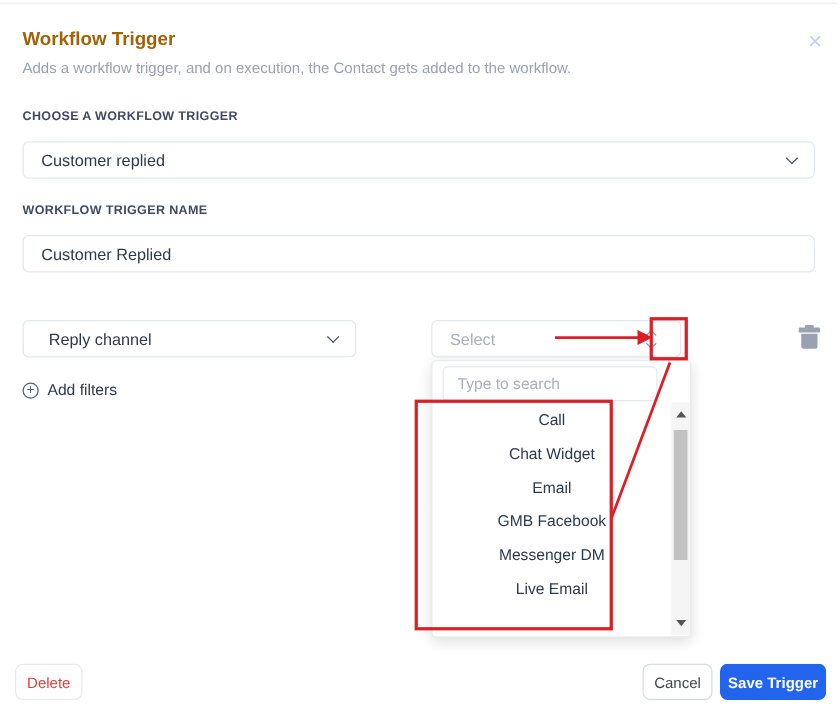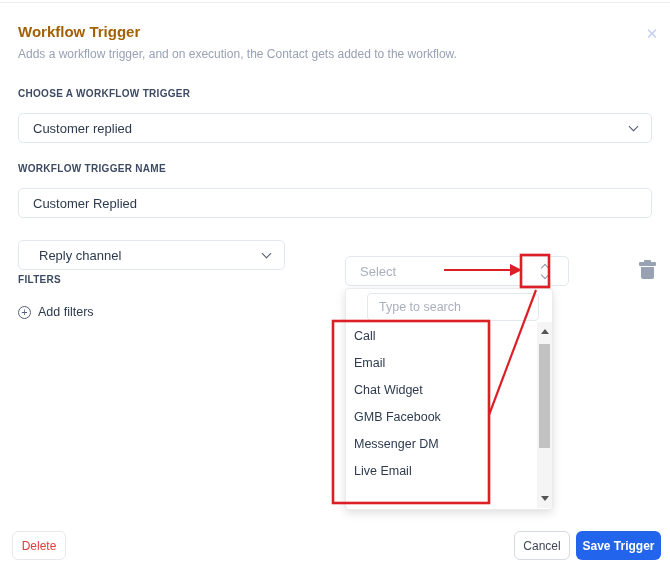--- a/index.html
+++ b/index.html
@@ -38,25 +38,25 @@
   .trash .lid{position:absolute; top:2px; left:0; width:17px; height:3.5px; background:var(--icon-gray); border-radius:1px;}
   .trash .bin{position:absolute; top:7px; left:2px; width:13px; height:12px; background:var(--icon-gray); border-radius:0 0 2px 2px;}
 
   .add-filters{position:absolute; left:18px; top:305px; display:flex; align-items:center; gap:7px;
     font-size:12.5px; color:var(--text-dark); cursor:pointer;}
   .plus-circle{width:13px; height:13px; border:1.2px solid #55607a; border-radius:50%; color:#55607a;
     font-size:11px; line-height:11px; text-align:center; font-weight:400;}
 
   .dropdown-panel{position:absolute; left:345px; top:288px; width:208px; height:222px; background:#fff;
     border:1px solid #ebebeb; border-radius:4px; box-shadow:0 3px 10px rgba(0,0,0,.13); overflow:hidden;}
-  .dropdown-search{position:absolute; left:21px; top:4px; width:172px; height:28px; border:1px solid var(--border-gray);
+  .dropdown-search{position:absolute; left:8px; top:4px; width:172px; height:28px; border:1px solid var(--border-gray);
     border-radius:4px; padding:0 11px; font-size:12.5px; color:var(--text-dark); font-family:"Liberation Sans", sans-serif; outline:none;}
   .dropdown-search::placeholder{color:#a8b0bd;}
   .option-list{position:absolute; left:0; top:33px; right:15px; bottom:0; overflow:hidden;}
-  .option{height:27px; display:flex; align-items:center; padding:12px 8px; font-size:12.5px; color:var(--text-dark); cursor:pointer;}
+  .option{height:27px; display:flex; align-items:center; padding:12px 8px; font-size:12.5px; color:var(--text-dark); cursor:pointer;justify-content:center;}
   .scrollbar{position:absolute; top:33px; right:0; bottom:1px; width:15px; background:#f5f5f5;}
   .sb-arrow{position:absolute; left:3.5px; width:0; height:0; border-left:4px solid transparent; border-right:4px solid transparent;}
   .sb-up{top:7px; border-bottom:5px solid #555;}
   .sb-down{bottom:7px; border-top:5px solid #555;}
   .sb-thumb{position:absolute; left:2px; top:22px; width:11px; height:104px; background:#c2c2c2;}
 
   .anno-svg{position:absolute; left:0; top:0; pointer-events:none; z-index:40;}
   .anno-line{stroke:var(--annotation-red); stroke-width:2.2; fill:none;}
   .anno-rect{stroke:var(--annotation-red); stroke-width:2.6; fill:none;}
   .anno-head{fill:var(--annotation-red);}
@@ -80,25 +80,25 @@
   <div class="field-label" style="left:18px; top:88px;">CHOOSE A WORKFLOW TRIGGER</div>
   <div class="field" style="left:18px; top:113px; width:634px;">
     <span class="val">Customer replied</span>
     <span class="chev"></span>
   </div>
 
   <div class="field-label" style="left:18px; top:163px;">WORKFLOW TRIGGER NAME</div>
   <input class="text-input" style="left: 18px; top: 188px; width: 634px;" value="Customer Replied">
 
   <div class="field-label" style="left:18px; top:234px;margin-top:40px;">FILTERS</div>
-  <div class="field" style="left:18px; top:240px; width:267px;padding-left:20px;">
+  <div class="field" style="left:18px; top:256px; width:267px;padding-left:20px;">
     <span class="val">Reply channel</span>
     <span class="chev"></span>
   </div>
-  <div class="field" style="left:345px; top:256px; width:224px;">
+  <div class="field" style="left:345px; top:256px; width:200px;">
     <span class="val placeholder">Select</span>
     <span class="spinner">
         <i class="up"></i>
         <i class="down"></i>
       </span>
   </div>
   <div class="trash">
     <span class="handle"></span>
     <span class="lid"></span>
     <span class="bin"></span>
@@ -110,24 +110,24 @@
   </div>
 
   <div class="dropdown-panel">
     <input class="dropdown-search" placeholder="Type to search" style="">
     <div class="option-list">
 
     <div class="option">
           <span>Call</span>
         </div>
         <div class="option">
-          <span>Email</span>
+          <span>Chat Widget</span>
         </div>
         <div class="option">
-          <span>Chat Widget</span>
+          <span>Email</span>
         </div>
         <div class="option">
           <span>GMB Facebook</span>
         </div>
         <div class="option">
           <span>Messenger DM</span>
         </div>
         <div class="option">
           <span>Live Email</span>
         </div>

